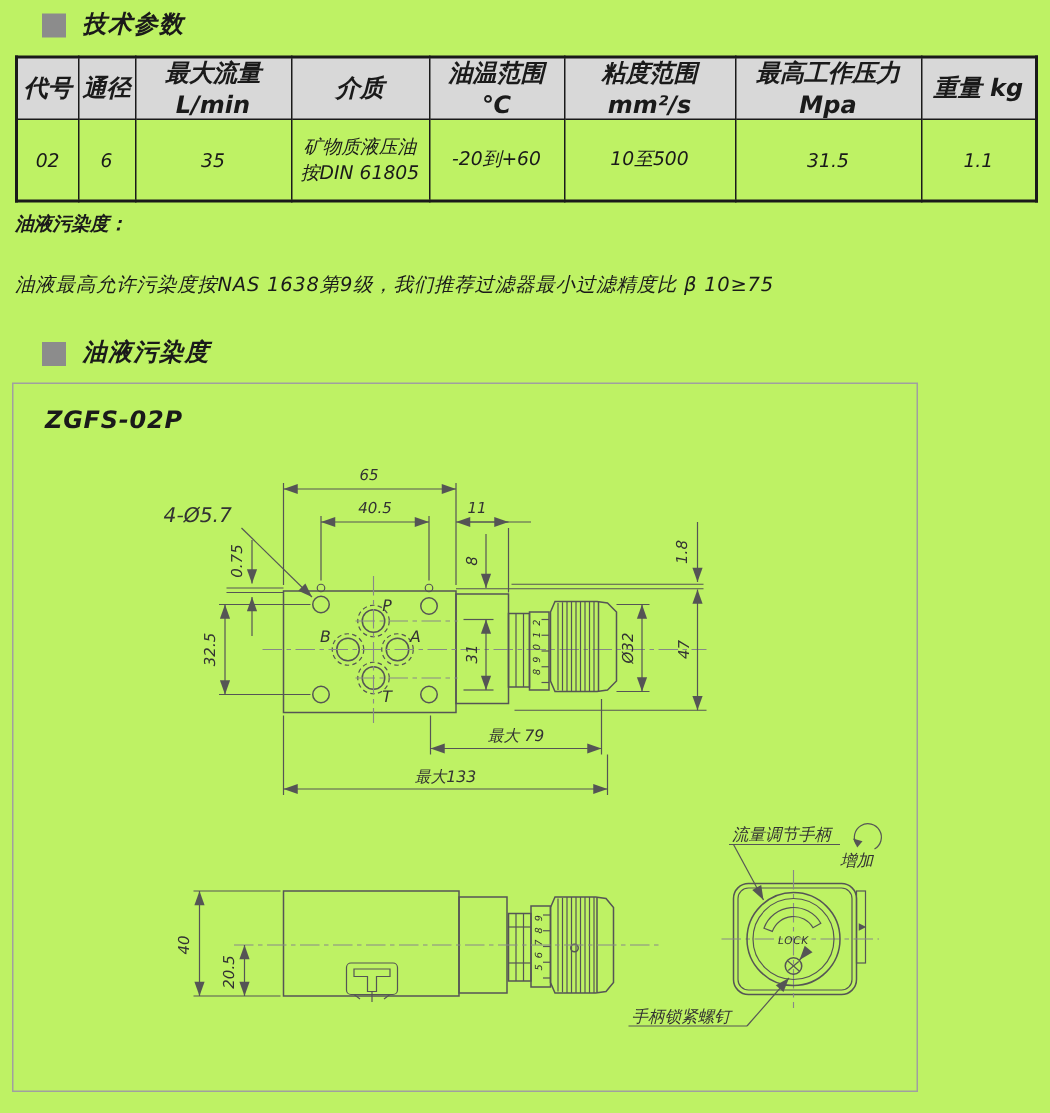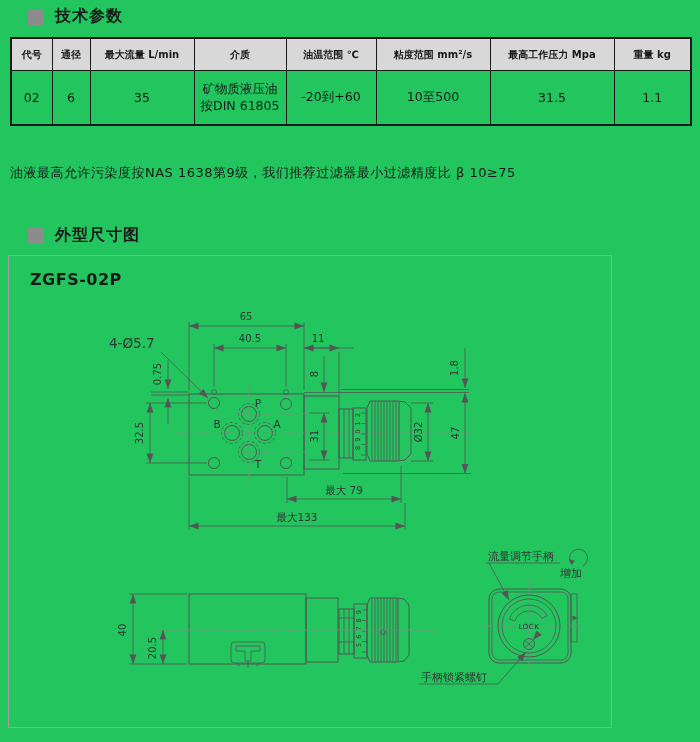--- a/index.html
+++ b/index.html
@@ -1,24 +1,24 @@
 <!DOCTYPE html>
 <html><head>
 <meta charset="utf-8">
 <style>
   html,body{margin:0;padding:0;background:#ffffff;}
   body{font-family:"DejaVu Sans","Liberation Sans",sans-serif;color:#1a1a1a;}
-  .page{position:relative;width:700px;height:742px;background:#22c55e;overflow:hidden;}
+  .page{position:relative;width:700px;height:742px;background:#bef264;overflow:hidden;font-style:italic;}
   .sec-head{position:absolute;display:flex;align-items:center;gap:11px;}
   .sec-head .sq{width:16px;height:16px;background:#8c8c8c;display:inline-block;}
   .sec-head .t{font-size:16px;font-weight:bold;letter-spacing:1px;}
   table.params{position:absolute;left:10px;top:37px;width:680px;border-collapse:collapse;
     border:2px solid #1a1a1a;table-layout:fixed;}
   table.params th,table.params td{border:1px solid #1a1a1a;text-align:center;vertical-align:middle;padding:0 2px;}
-  table.params th{background:#d8d8d8;font-weight:600;font-size:10px;height:31px;}
+  table.params th{background:#d8d8d8;font-weight:600;font-size:16px;height:31px;}
   table.params td{font-size:12.5px;height:53px;}
   td.pre{white-space:pre-line;line-height:1.3;}
   .contam{position:absolute;left:10px;top:141px;width:660px;}
   .contam .h{font-size:12.5px;font-weight:bold;}
   .contam .b{font-size:13px;margin-top:23px;letter-spacing:0.5px;}
   .draw-box{position:absolute;left:8px;top:255px;width:604px;height:473px;
     border:1px solid #a0a0a0;box-sizing:border-box;}
   .model{position:absolute;left:21px;top:14px;font-size:16px;font-weight:bold;letter-spacing:0.5px;}
   svg{position:absolute;left:0;top:0;}
   svg text{fill:#333;}
@@ -76,26 +76,27 @@
 按DIN 61805</td>
         <td>-20到+60</td>
         <td>10至500</td>
         <td>31.5</td>
         <td>1.1</td>
       </tr>
     </tbody>
   </table>
 
   <div class="contam">
+    <div class="h">油液污染度：</div>
     <div class="b">油液最高允许污染度按NAS 1638第9级，我们推荐过滤器最小过滤精度比 β 10≥75</div>
   </div>
 
   <div class="sec-head" style="left:28px;top:225px;">
     <span class="sq"></span>
-    <span class="t">外型尺寸图</span>
+    <span class="t">油液污染度</span>
   </div>
 
   <div class="draw-box">
     <div class="model">ZGFS-02P</div>
 
     <svg width="682" height="471" viewBox="0 0 682 471">
       <defs>
         <marker id="ar" markerWidth="11" markerHeight="8" refX="10" refY="4" orient="auto-start-reverse" markerUnits="userSpaceOnUse">
           <path d="M0.5,0.6 L10,4 L0.5,7.4 Z" fill="#555"></path>
         </marker>

